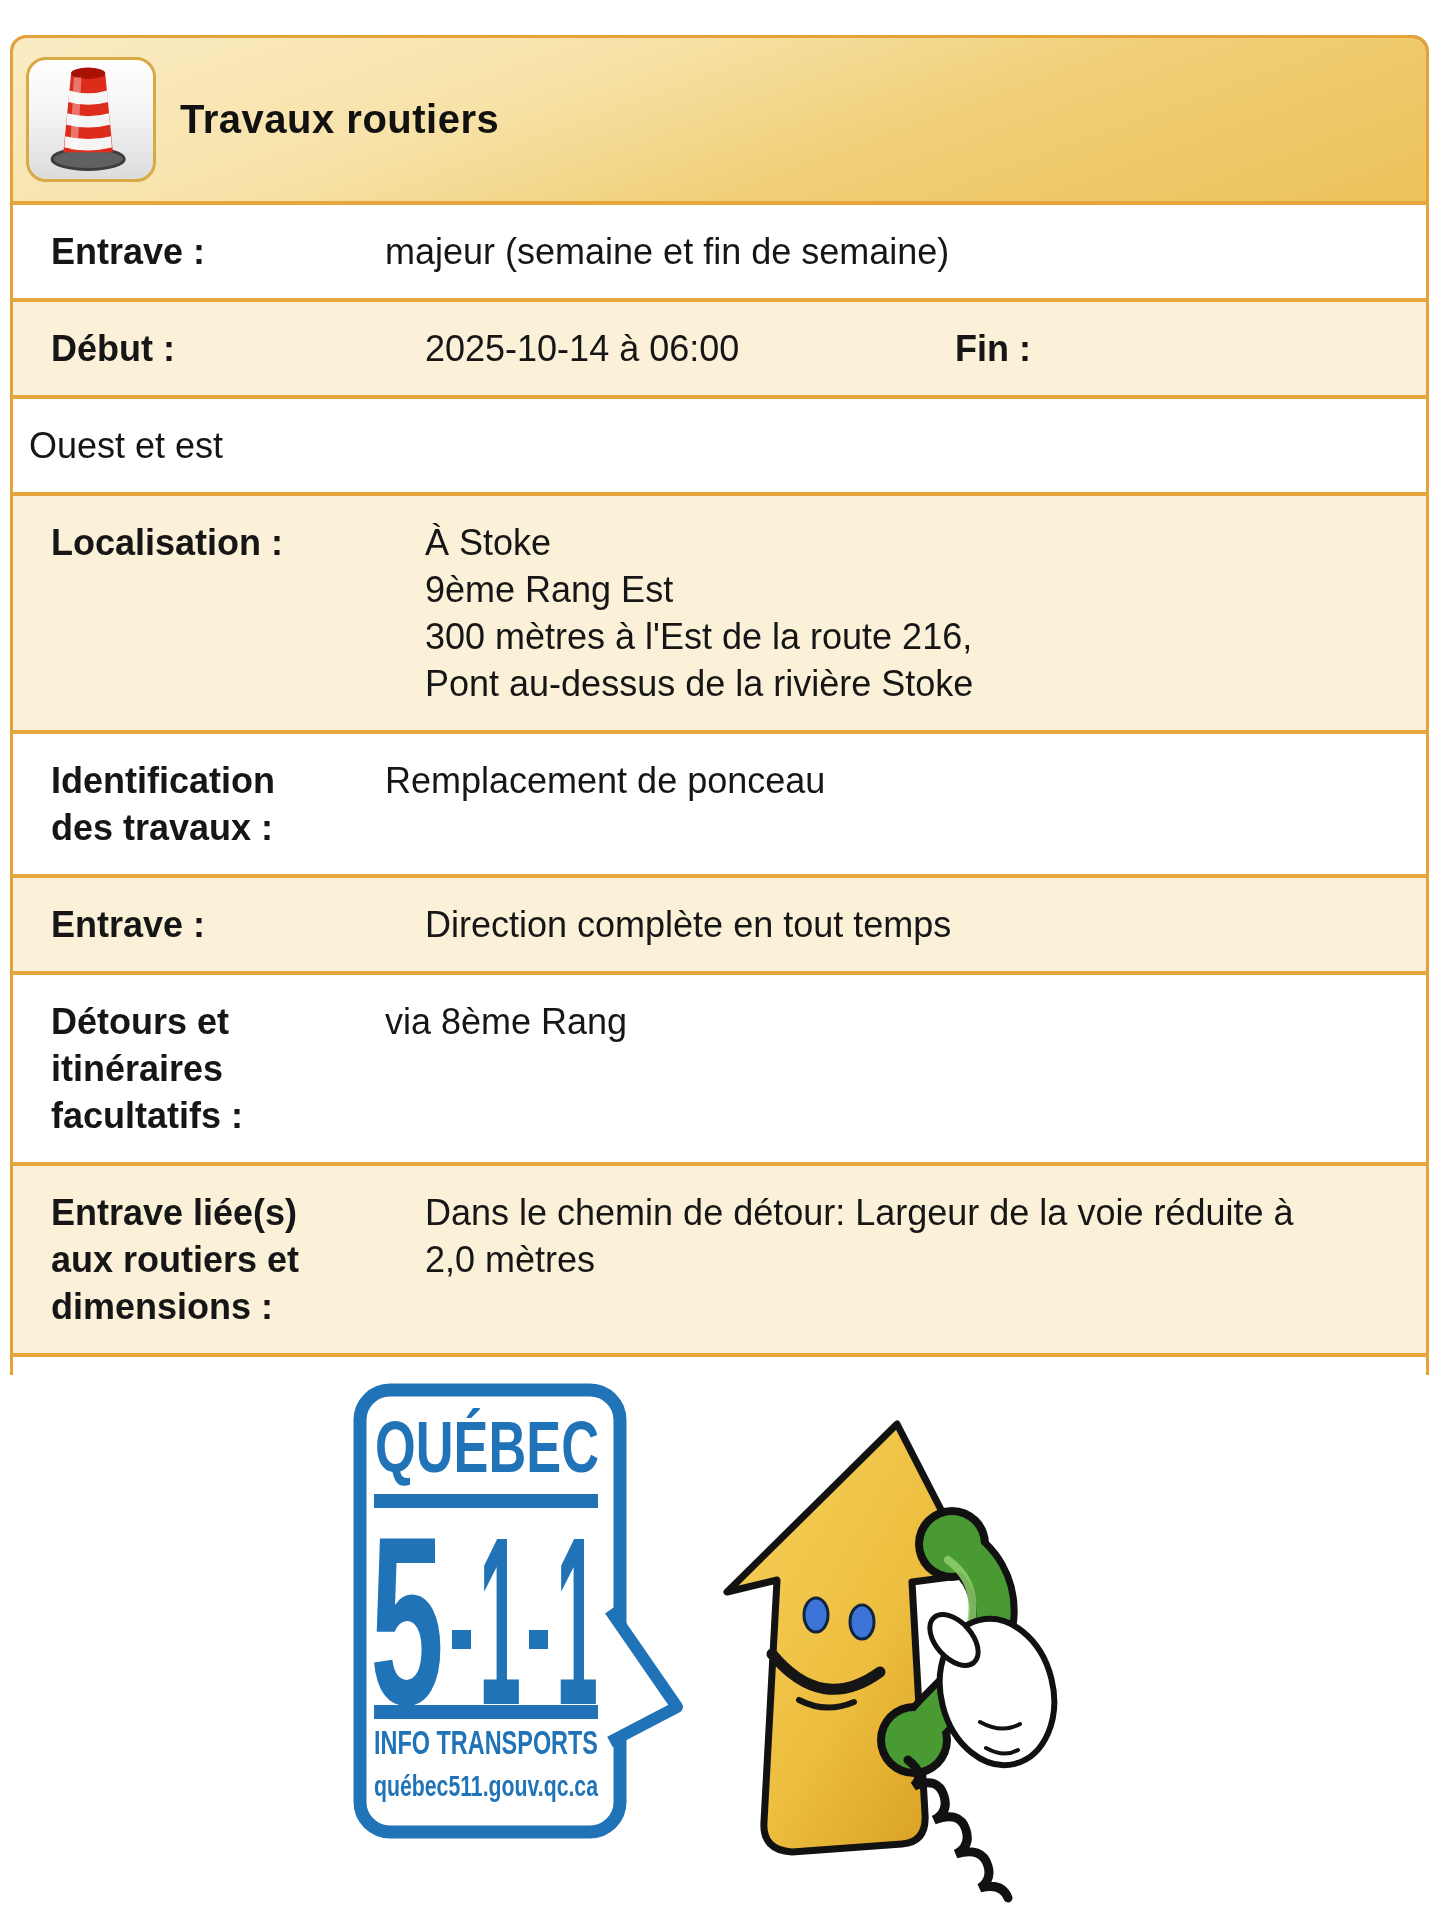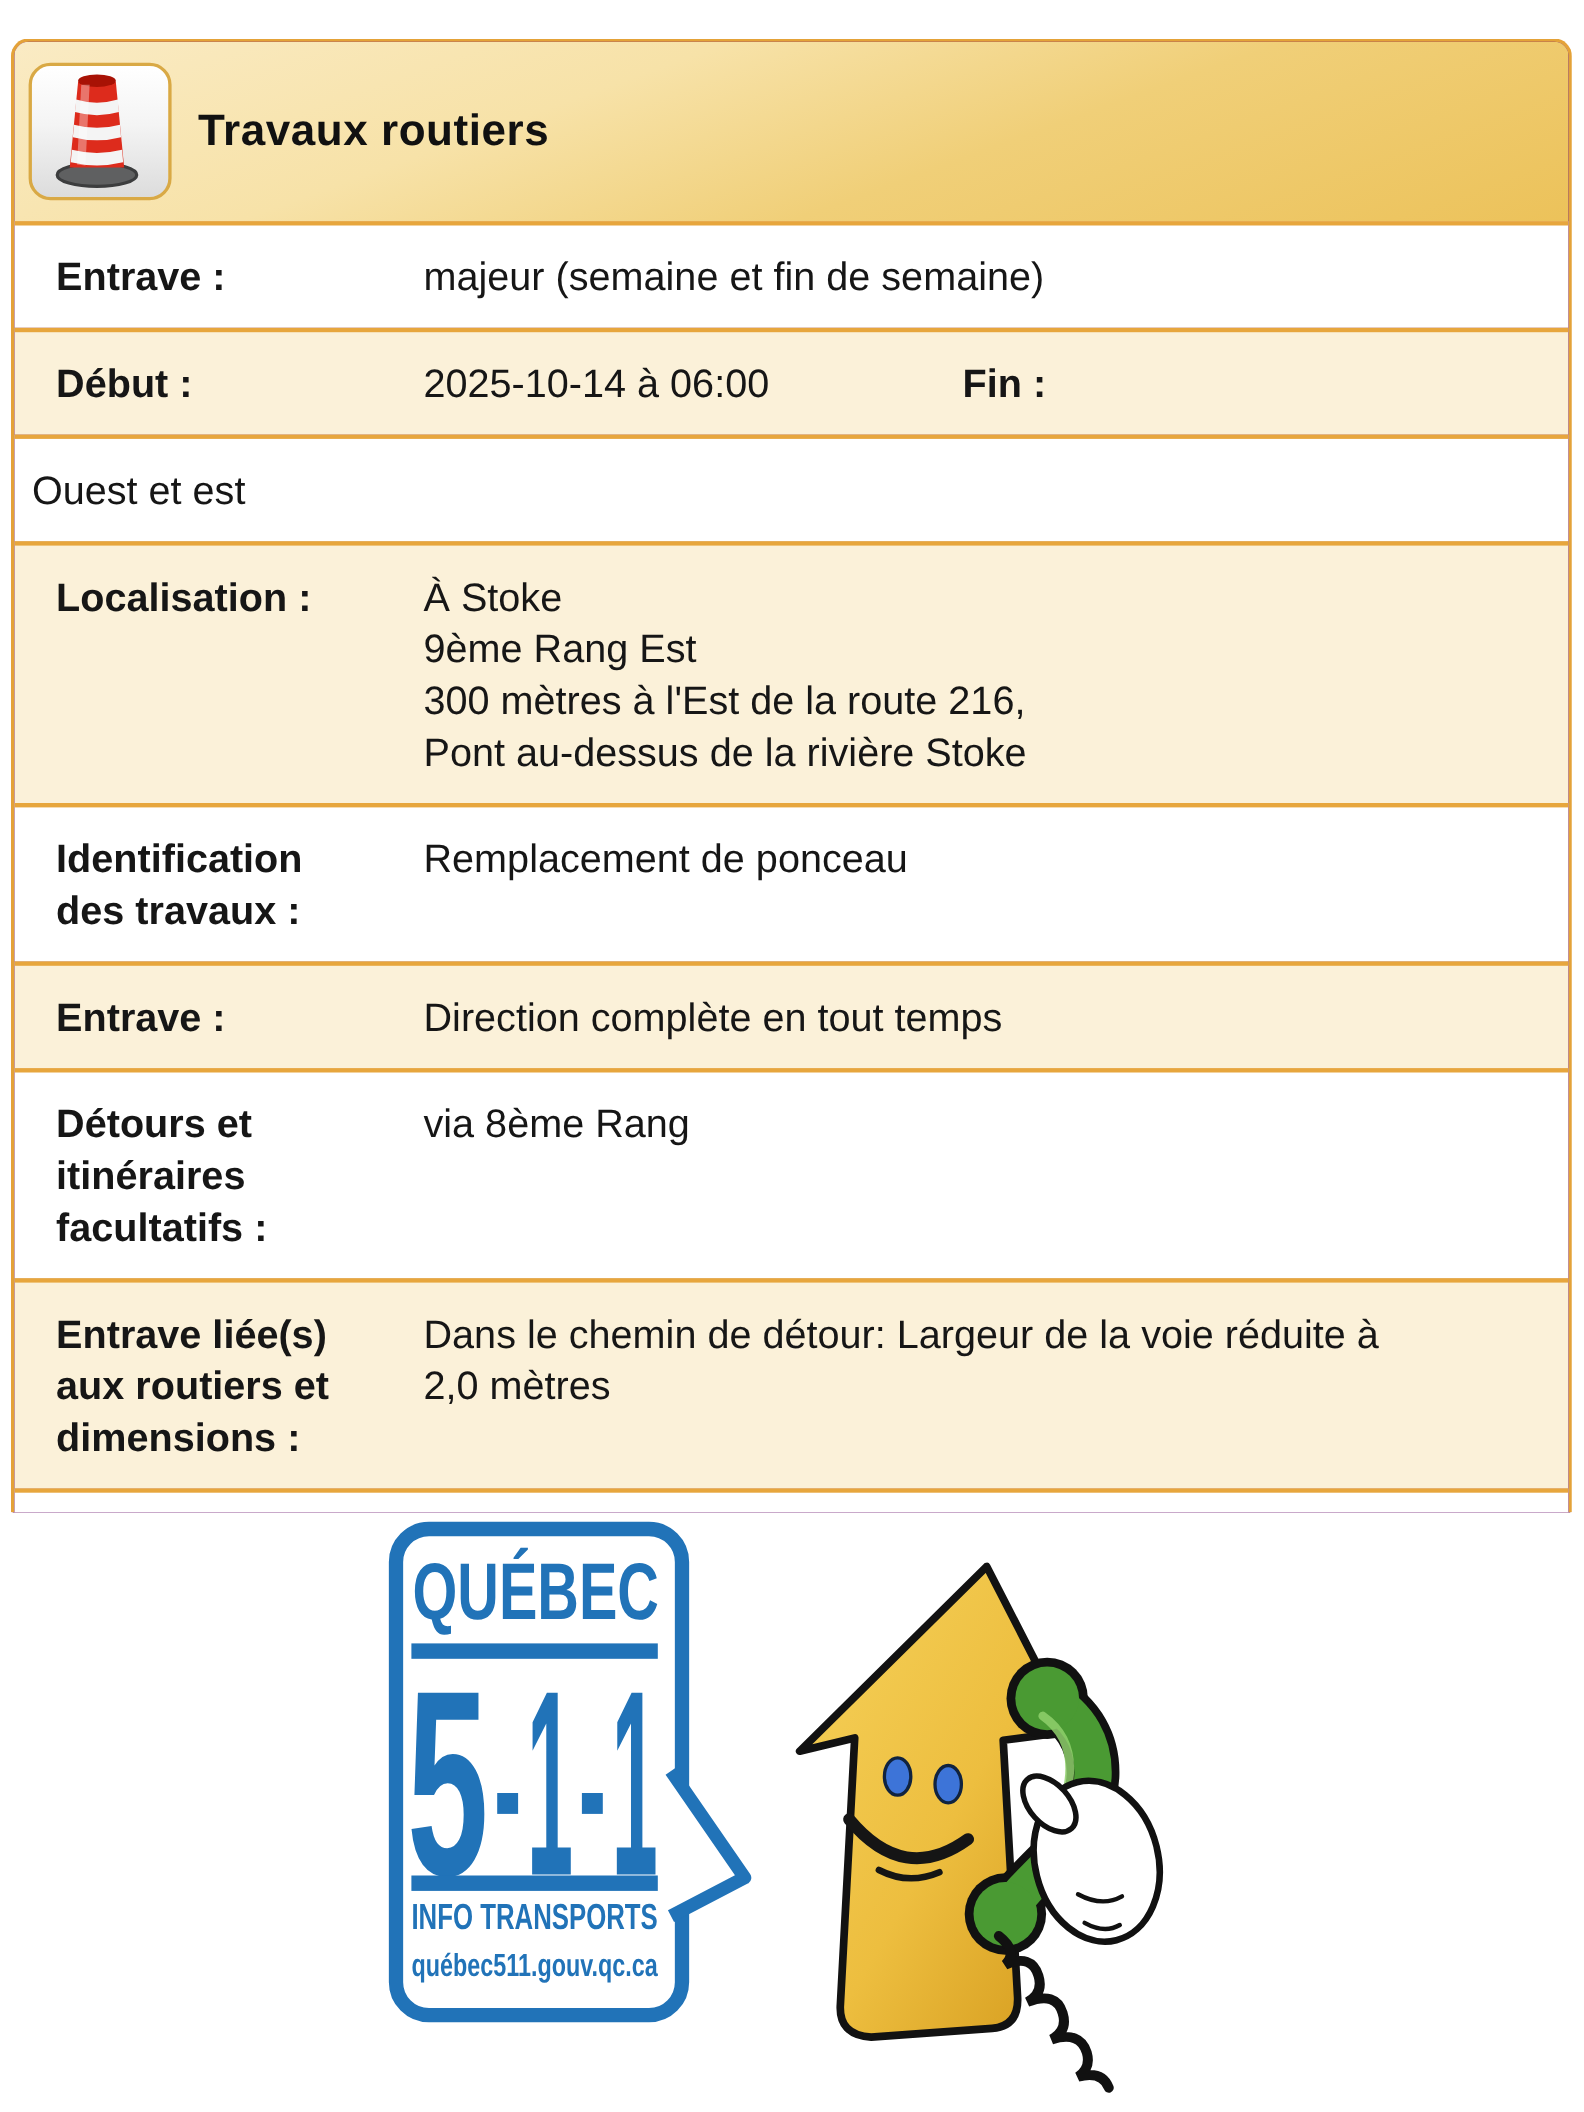--- a/index.html
+++ b/index.html
@@ -17,21 +17,21 @@
     font-family:"Liberation Sans","DejaVu Sans",sans-serif;color:var(--text-dark);}
   body{padding-top:35px;}
 
   .panel{
     margin-left:10px;
     width:1419px;
     border:3px solid var(--accent-orange);
     border-bottom:none;
     border-radius:16px 16px 0 0;
     overflow:hidden;
-    background:#701a75;
+    background:#7f1d1d;
   }
   .panel-header{
     height:163px;
     display:flex;
     align-items:center;
     background:linear-gradient(160deg,var(--header-grad-top) 0%,#F7E2A8 35%,#F0CF78 62%,var(--header-grad-bottom) 100%);
   }
   .icon-box{
     width:130px;height:125px;
     margin-left:13px;
@@ -50,21 +50,21 @@
   }
 
   .row{
     display:flex;
     border-top:4px solid var(--divider-orange);
     background:var(--row-white);
     padding:23px 16px;
     font-size:36px;
     line-height:47px;
   }
-  .row.cream{background:var(--row-cream);}
+  .row.cream{background:var(--row-cream);gap:40px;}
   .cell{display:block;}
   .label{
     flex:0 0 356px;
     padding-left:22px;
     padding-right:75px;
     font-weight:bold;
   }
   .value{
     flex:1 1 auto;
     padding-right:30px;

